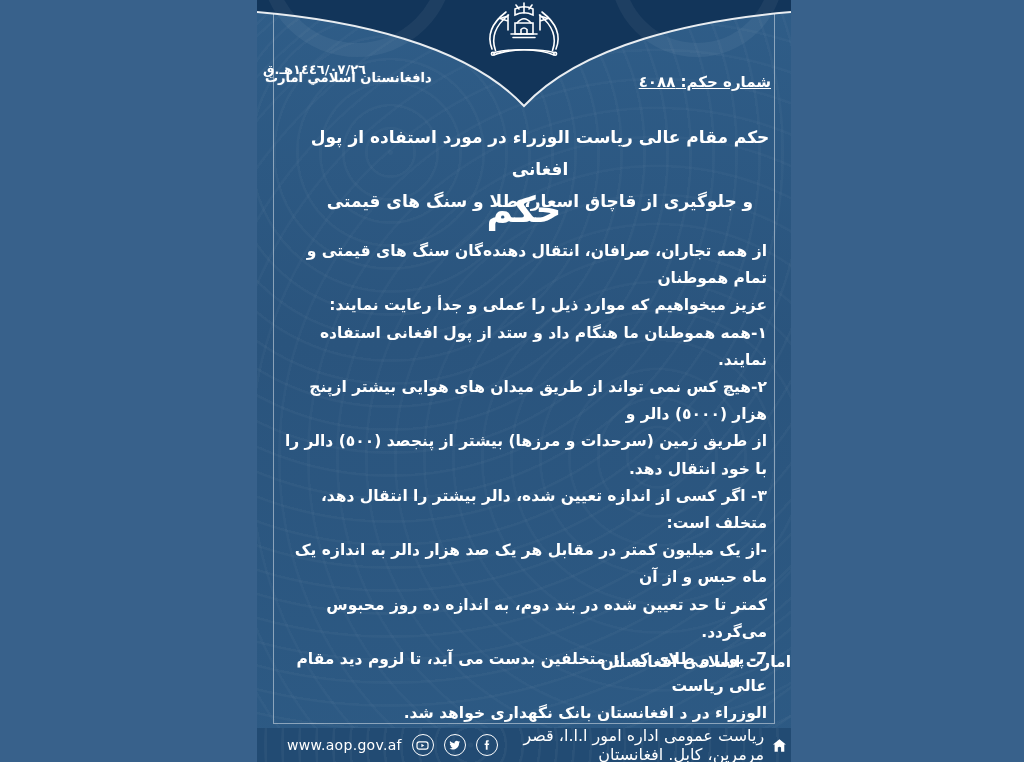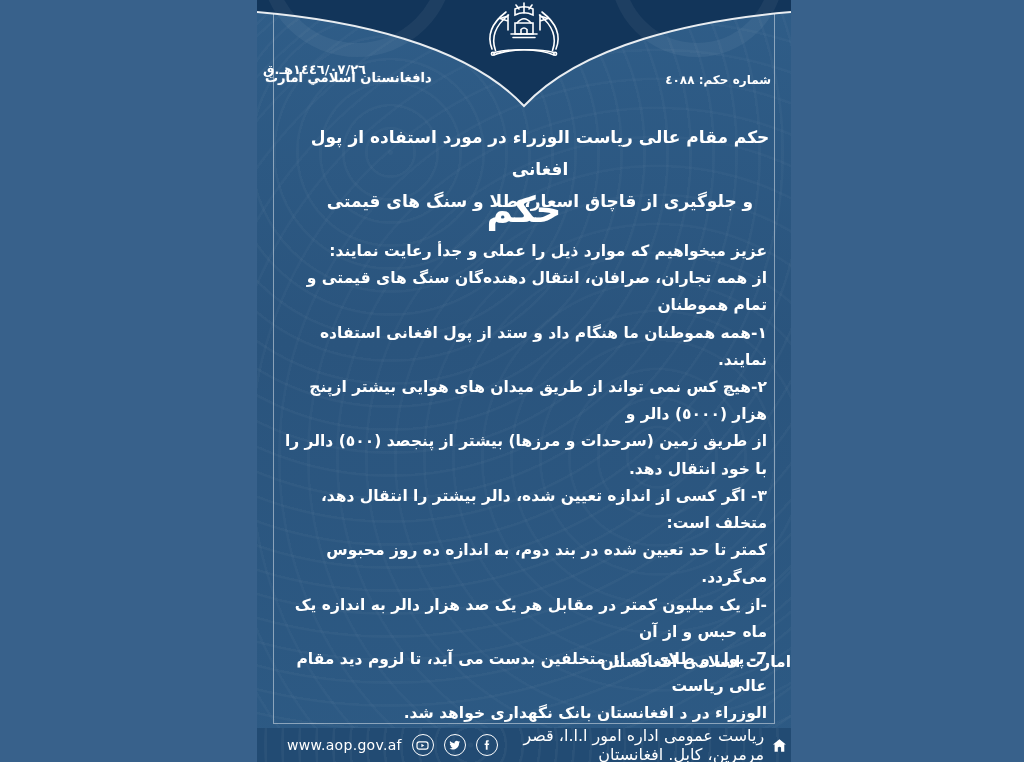--- a/index.html
+++ b/index.html
@@ -36,22 +36,23 @@
     position:absolute; left:8px; top:70px; width:534px; text-align:left;
     color:#fff; font-size:13px; font-weight:bold; letter-spacing:0.5px;
     text-shadow:0 0 2px rgba(255,255,255,0.3);
   }
   .hdr-date {
     position:absolute; left:6px; top:62px; color:#fff; font-size:13px; font-weight:bold;
     direction:rtl;
     text-align:right;
   }
   .hdr-number {
-    position:absolute; right:20px; top:73px; color:#fff; font-size:12px; font-weight:bold;
+    position:absolute; right:20px; top:73px; color:#fff; font-size:15px; font-weight:bold;
     direction:rtl;
+    text-decoration:underline;
   }
   .title {
     position:absolute; left:16px; top:121px; width:534px; text-align:center;
     color:#fff; font-size:17px; font-weight:bold; line-height:32px; direction:rtl;
     padding:0 30px;
   }
   .heading {
     position:absolute; left:0; top:189px; width:534px; text-align:center;
     color:#fff; font-size:36px; font-weight:bold; direction:rtl;
   }
@@ -127,28 +128,28 @@
     <div class="border-right"></div>
     <div class="border-bottom"></div>
 
     <div class="title">
       <div class="txt">حکم مقام عالی ریاست الوزراء در مورد استفاده از پول افغانی</div>
       <div class="txt">و جلوگیری از قاچاق اسعار، طلا و سنگ های قیمتی</div>
     </div>
     <div class="heading txt">حکم</div>
 
     <div class="body-text">
+      <div class="txt">از همه تجاران، صرافان، انتقال دهنده‌گان سنگ های قیمتی و تمام هموطنان</div>
       <div class="txt">عزیز میخواهیم که موارد ذیل را عملی و جدأ رعایت نمایند:</div>
-      <div class="txt">از همه تجاران، صرافان، انتقال دهنده‌گان سنگ های قیمتی و تمام هموطنان</div>
       <div class="txt">١-همه هموطنان ما هنگام داد و ستد از پول افغانی استفاده نمایند.</div>
       <div class="txt">٢-هیچ کس نمی تواند از طریق میدان های هوایی بیشتر ازپنج هزار (٥٠٠٠) دالر و</div>
       <div class="txt">از طریق زمین (سرحدات و مرزها) بیشتر از پنجصد (٥٠٠) دالر را با خود انتقال دهد.</div>
       <div class="txt">٣- اگر کسی از اندازه تعیین شده، دالر بیشتر را انتقال دهد، متخلف است:</div>
+      <div class="txt">-از یک میلیون کمتر در مقابل هر یک صد هزار دالر به اندازه یک ماه حبس و از آن</div>
       <div class="txt">کمتر تا حد تعیین شده در بند دوم، به اندازه ده روز محبوس می‌گردد.</div>
-      <div class="txt">-از یک میلیون کمتر در مقابل هر یک صد هزار دالر به اندازه یک ماه حبس و از آن</div>
       <div class="txt">7- پول و طلای که از متخلفین بدست می آید، تا لزوم دید مقام عالی ریاست</div>
       <div class="txt">الوزراء در د افغانستان بانک نگهداری خواهد شد.</div>
       <div class="txt">٥- آوردن اسعار و ارز کشورهای منطقه به افغانستان ممنوع می باشد.</div>
 
     </div>
 
     <div class="signature">
       <div class="txt">امارت اسلامی افغانستان</div>
     </div>
 

